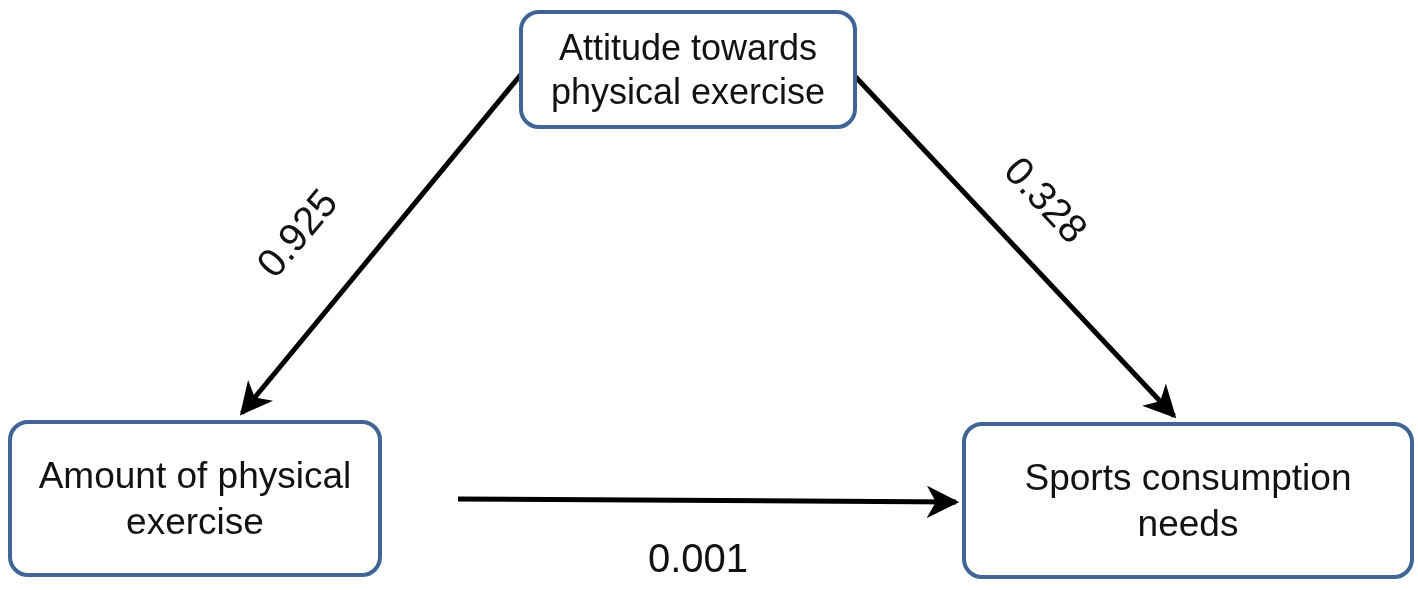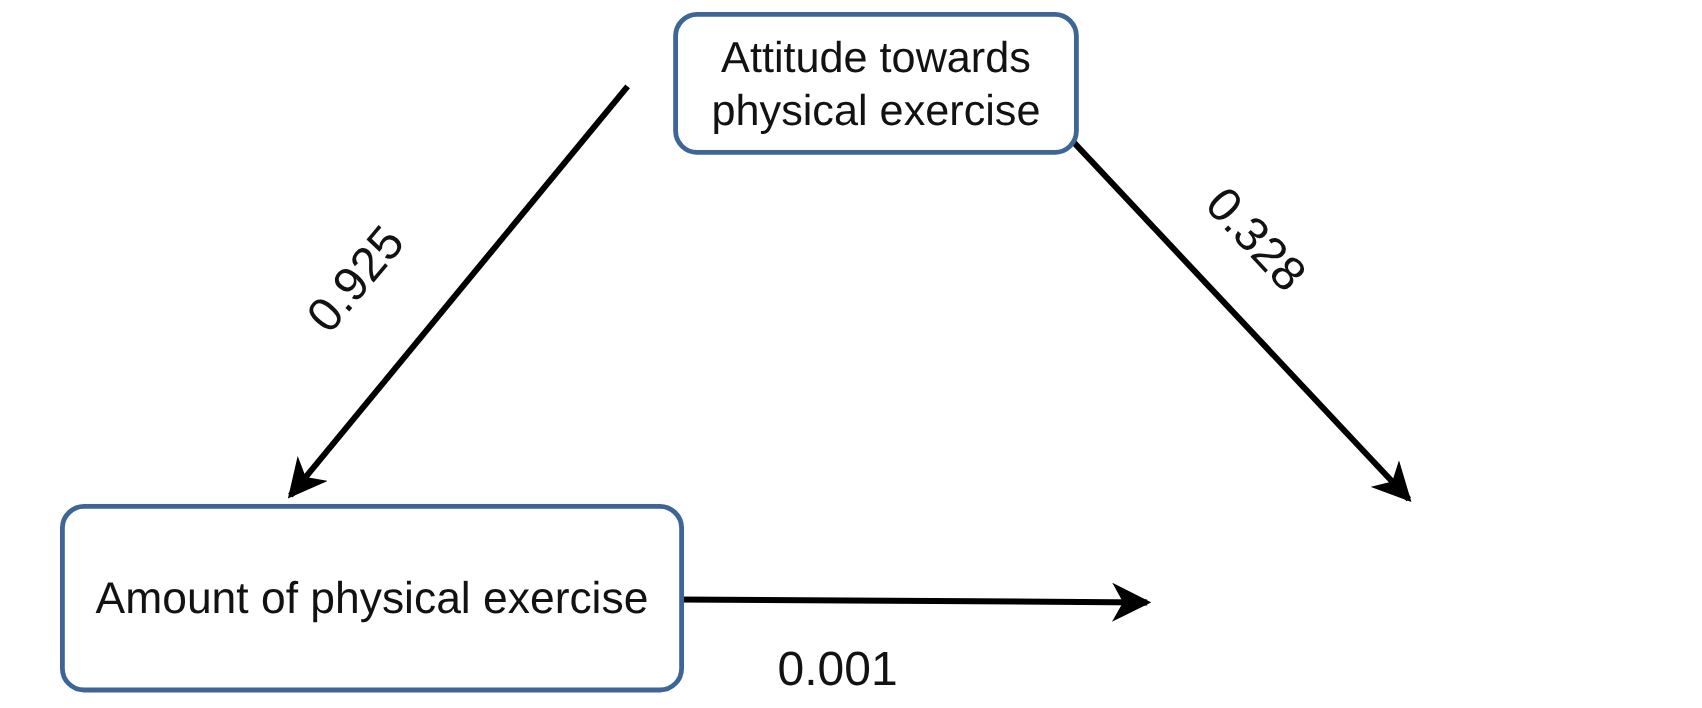--- a/index.html
+++ b/index.html
@@ -29,33 +29,32 @@
     border-radius: 20px;
     background: #ffffff;
     display: flex;
     align-items: center;
     justify-content: center;
     text-align: center;
     color: #121212;
     font-size: 37px;
     line-height: 1.22;
     padding: 4px 18px;
-    margin-left: 42px;
   }
   .node-attitude {
     left: 519px;
     top: 10px;
     width: 338px;
     height: 119px;
     font-size: 36px;
   }
   .node-amount {
     left: 8px;
     top: 420px;
-    width: 520px;
+    width: 374px;
     height: 157px;
   }
   .node-sports {
     left: 962px;
     top: 422px;
     width: 452px;
     height: 157px;
   }
   .coef {
     position: absolute;
@@ -96,20 +95,23 @@
   </svg>
 
   <div class="node node-attitude">
     <span>Attitude towards physical exercise</span>
   </div>
 
   <div class="node node-amount">
     <span>Amount of physical exercise</span>
   </div>
 
+  <div class="node node-sports">
+    <span>Sports consumption needs</span>
+  </div>
 
   <div class="coef coef-a-am">0.925</div>
 
   <div class="coef coef-a-sp">0.328</div>
 
   <div class="coef coef-am-sp">0.001</div>
 
 </div>
 
 </body></html>

